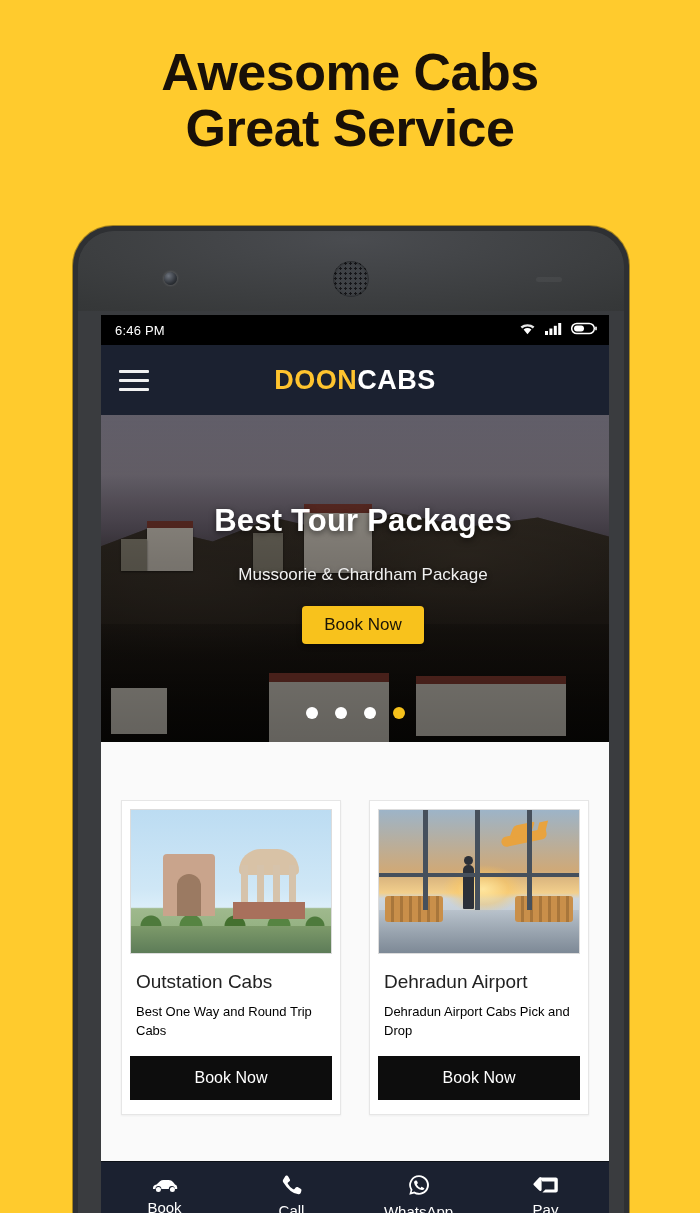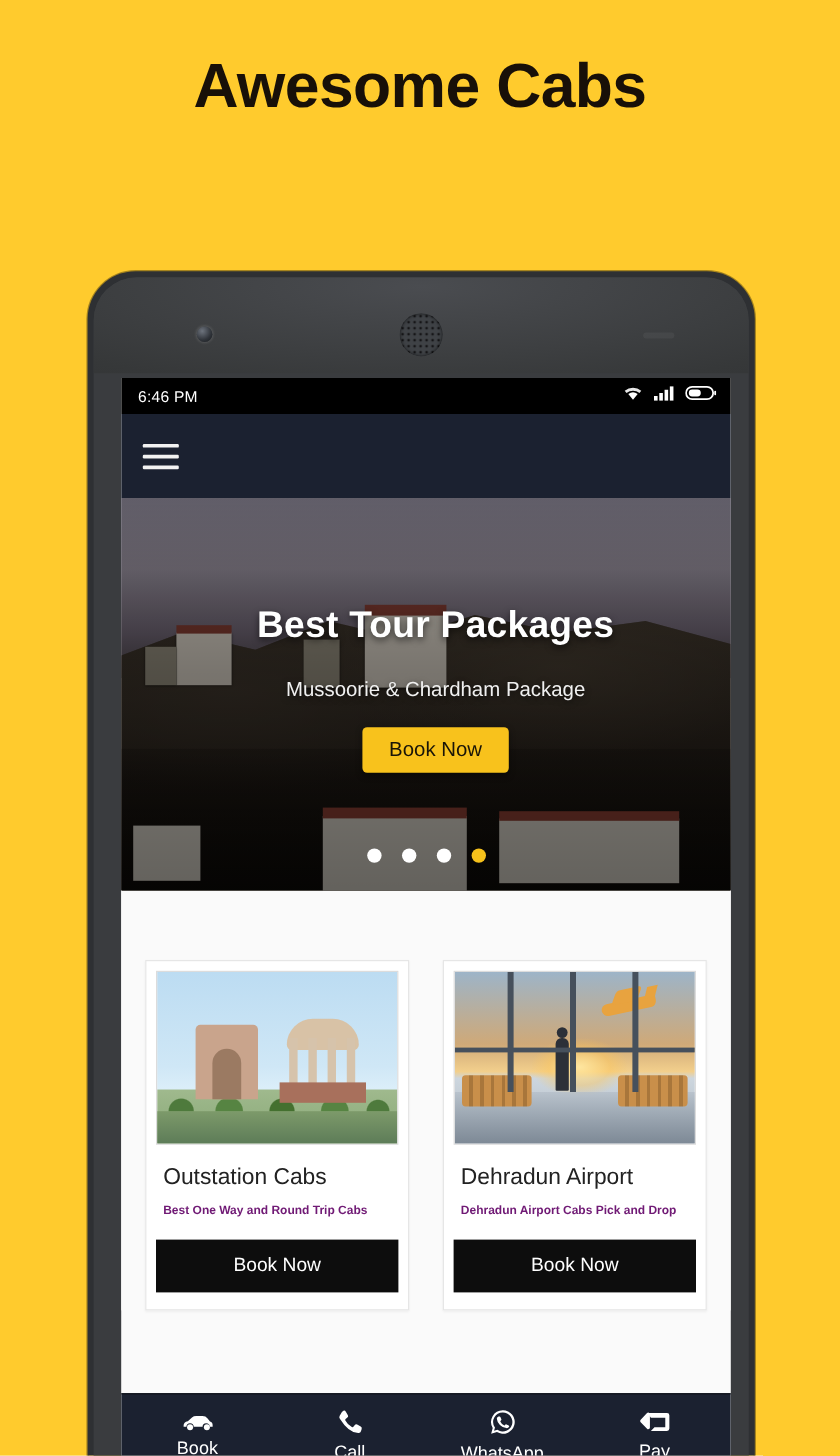--- a/index.html
+++ b/index.html
@@ -241,21 +241,21 @@
     background:repeating-linear-gradient(90deg,#c98f4a 0 6px,#a8763b 6px 9px);
     border-radius:3px;
   }
   .ap .bench.l { left:3%; }
   .ap .bench.r { right:3%; }
   .ap .floor { position:absolute; left:0; right:0; bottom:0; height:30%; background:linear-gradient(180deg,rgba(180,190,200,.75),rgba(120,132,145,.9)); }
   .ap .mull { position:absolute; top:0; bottom:30%; width:5px; background:#46505c; }
   .ap .mullh { position:absolute; left:0; right:0; height:4px; background:#46505c; }
 
   .card-title { font-size:19px; color:#222; margin:17px 0 0 6px; font-weight:400; }
-  .card-desc { font-size:10px; color:#701a75; margin:10px 6px 0 6px; line-height:1.45;font-weight:bold; }
+  .card-desc { font-size:13px; color:#000000; margin:10px 6px 0 6px; line-height:1.45; }
   .card-btn {
     display:block; width:100%; margin-top:15px;
     background:#0d0d0d; color:#fff;
     border:none; font-size:16px; padding:13px 0;
     cursor:pointer; font-family:inherit;
   }
 
   
   .bottomnav {
     position:absolute; left:0; right:0; bottom:0; height:70px;
@@ -268,20 +268,21 @@
     align-items:center; gap:6px; cursor:pointer; color:#fff;
   }
   .navitem .lbl { font-size:15px; }
   .navitem svg { display:block; }
 </style>
 </head>
 <body>
 
 <div class="promo">
   <span class="l1">Awesome Cabs</span>
+  <span class="l2">Great Service</span>
 </div>
 
 <div class="device">
 
   <div class="device-inner">
     <div class="bezel-top">
       <div class="cam"></div>
       <div class="speaker"></div>
       <div class="sensor"></div>
     </div>
@@ -313,20 +314,23 @@
             </svg>
           </span>
         </span>
       </div>
 
       <div class="appbar">
         <div class="hamburger">
           <i></i>
             <i></i>
             <i></i>
+        </div>
+        <div class="brand">
+          <span class="a">DOON</span><span class="b">CABS</span>
         </div>
       </div>
 
       <div class="hero">
         <div class="hero-sky"></div>
         <div class="hero-ridge"></div>
 
         <div class="bld" style="left:9%;top:112px;width:46px;height:44px;"></div>
         <div class="roof" style="left:9%;top:106px;width:46px;height:7px;"></div>
         <div class="bld dark" style="left:4%;top:124px;width:26px;height:32px;"></div>

